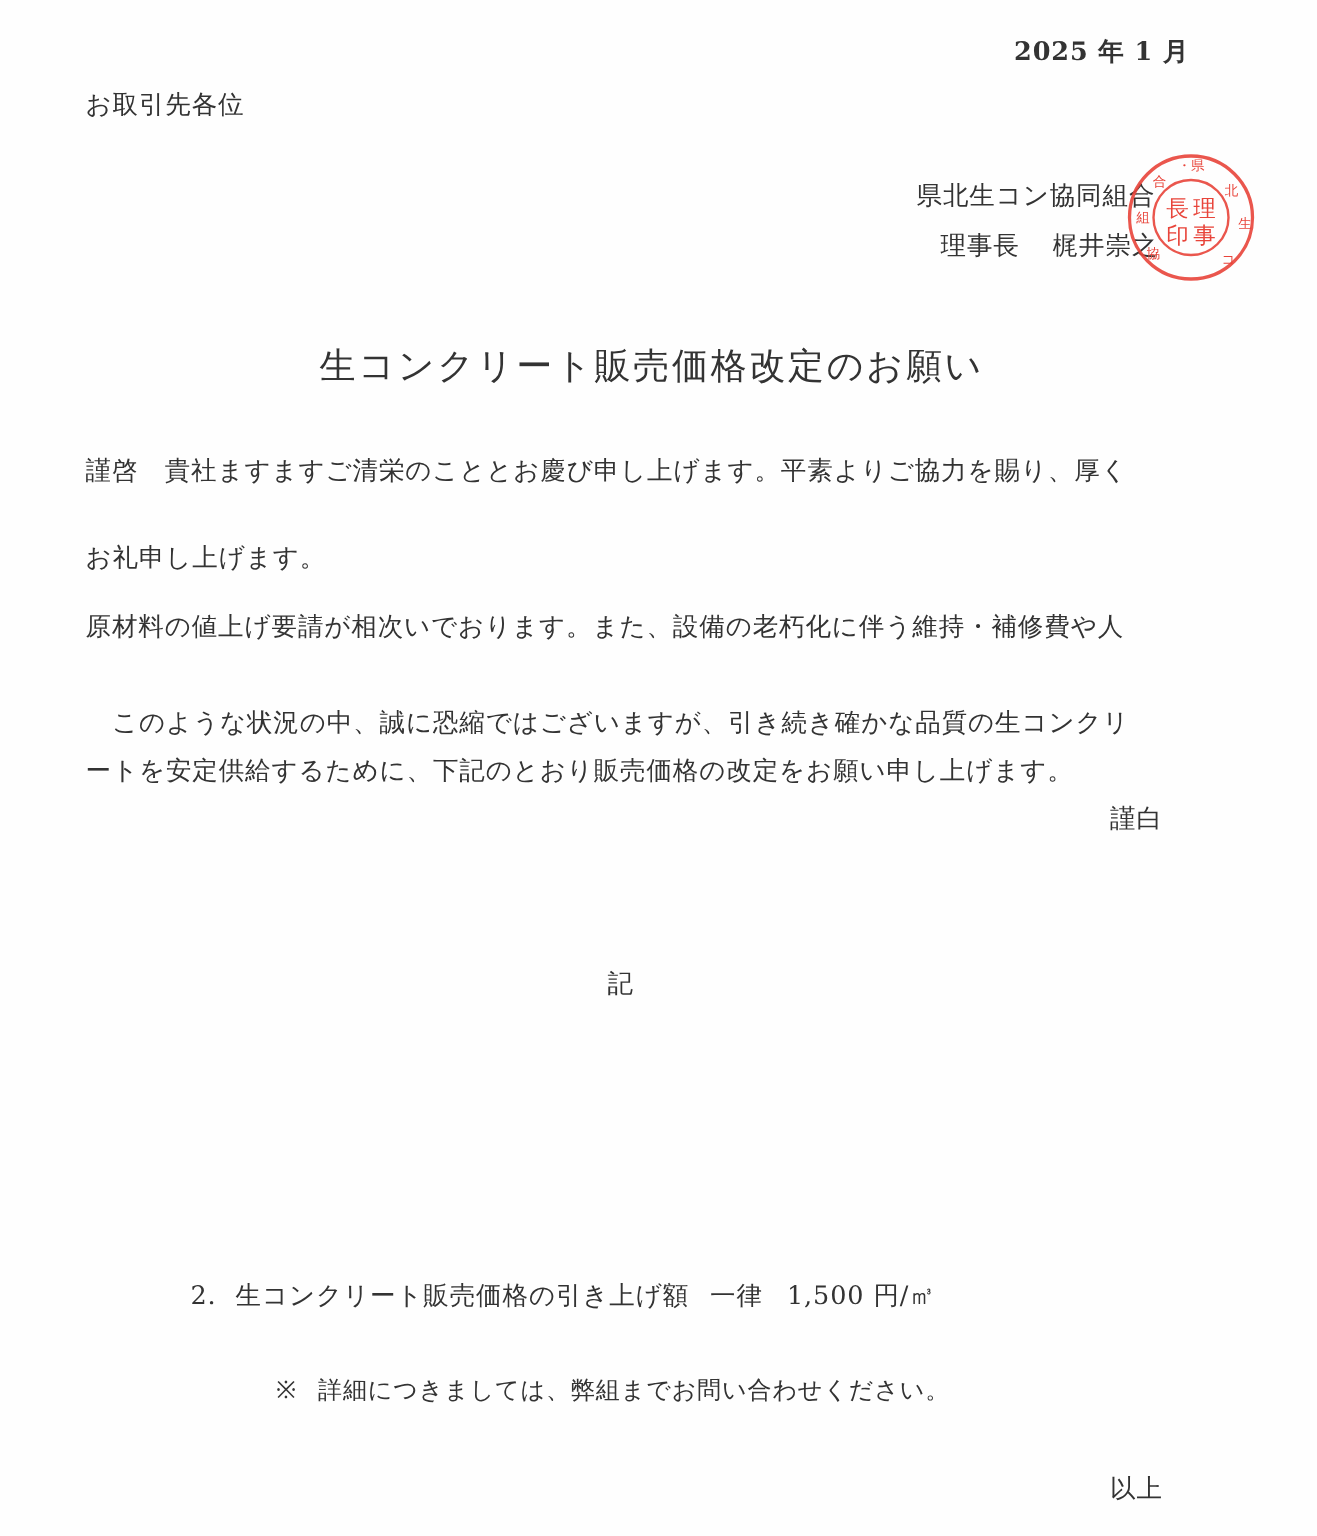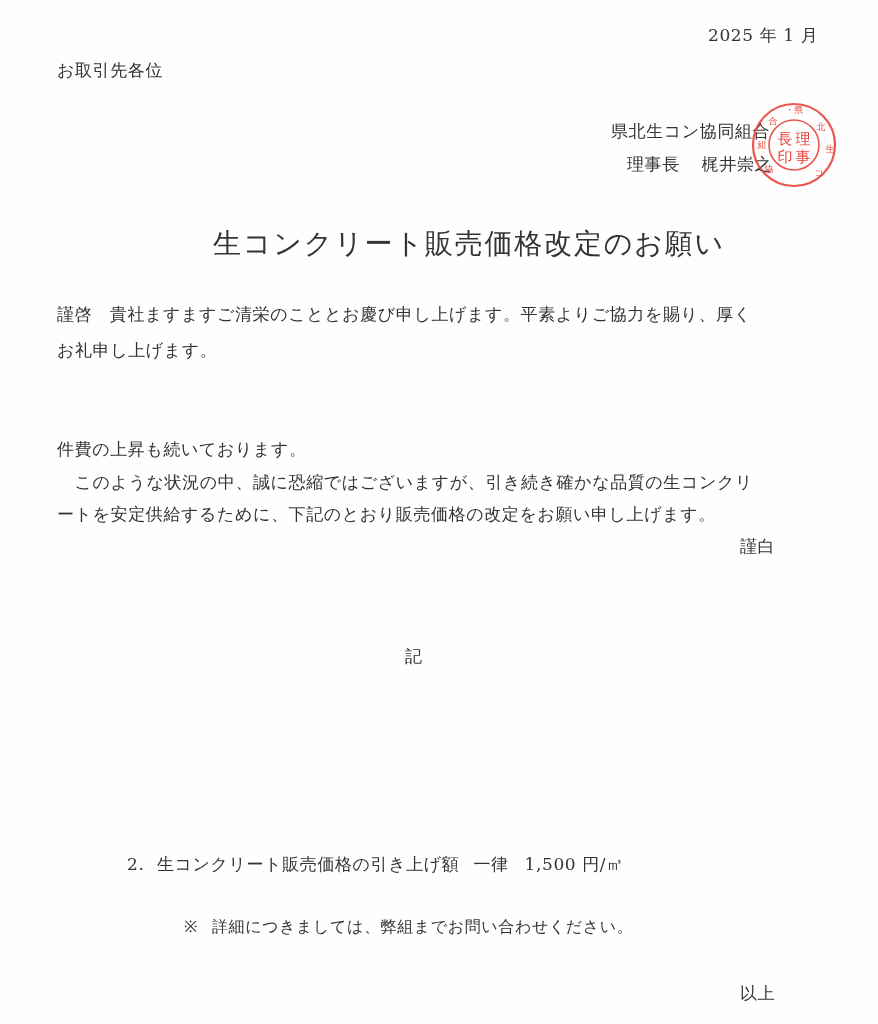--- a/index.html
+++ b/index.html
@@ -18,33 +18,33 @@
   .page {
     position: absolute;
     left: 0; top: 0;
     width: 878px;
     height: 1024px;
     background: #fefefe;
   }
   .abs { position: absolute; white-space: nowrap; }
   .t17 { font-size: 17px; line-height: 17px; letter-spacing: 0.6px; }
   .t16 { font-size: 16px; line-height: 16px; letter-spacing: 0.6px; }
-  .title { font-size: 28px; line-height: 20px; letter-spacing: 1.8px; }
+  .title { font-size: 24px; line-height: 20px; letter-spacing: 1.8px; }
 
-  .date { left: 708px; top: 27px; }
+  .date { left: 676px; top: 27px; font-weight: bold; }
   .addressee { left: 57px; top: 62px; }
   .sender-org { left: 611px; top: 123px; }
   .sender-name { left: 627px; top: 156px; }
   .sender-name .gap { display: inline-block; width: 22px; }
 
   .doc-title { left: 213px; top: 234px; }
 
   .body-line { left: 57px; }
   .l1 { top: 306px; }
-  .l2 { top: 342px; }
+  .l2 { top: 364px; }
   .l3 { top: 378px; }
   .l4 { top: 410px; }
   .l5 { top: 441px; }
   .l6 { top: 474px; }
   .l7 { top: 506px; }
   .closing { left: 740px; top: 538px; }
 
   .ki { left: 405px; top: 648px; }
 
   .item { left: 127px; }
@@ -96,21 +96,21 @@
     <text x="52" y="42" font-size="15" fill="#e8443a" text-anchor="middle" font-family="DejaVu Serif, serif">理</text>
     <text x="34" y="42" font-size="15" fill="#e8443a" text-anchor="middle" font-family="DejaVu Serif, serif">長</text>
     <text x="52" y="60" font-size="15" fill="#e8443a" text-anchor="middle" font-family="DejaVu Serif, serif">事</text>
     <text x="34" y="60" font-size="15" fill="#e8443a" text-anchor="middle" font-family="DejaVu Serif, serif">印</text>
   </svg>
 
   <div class="abs title doc-title">生コンクリート販売価格改定のお願い</div>
 
   <div class="abs t17 body-line l1">謹啓　貴社ますますご清栄のこととお慶び申し上げます。平素よりご協力を賜り、厚く</div>
   <div class="abs t17 body-line l2">お礼申し上げます。</div>
-  <div class="abs t17 body-line l5">件費の上昇も続いております。</div>
+  <div class="abs t17 body-line l4">原材料の値上げ要請が相次いでおります。また、設備の老朽化に伴う維持・補修費や人</div>
   <div class="abs t17 body-line l6">　このような状況の中、誠に恐縮ではございますが、引き続き確かな品質の生コンクリ</div>
   <div class="abs t17 body-line l7">ートを安定供給するために、下記のとおり販売価格の改定をお願い申し上げます。</div>
 
   <div class="abs t17 closing">謹白</div>
 
   <div class="abs t17 ki">記</div>
 
 
   <div class="abs t17 item item2">
     <span class="num">2.</span><span>生コンクリート販売価格の引き上げ額</span><span class="val">一律</span><span class="gap"></span><span>1,500 円/㎥</span>

